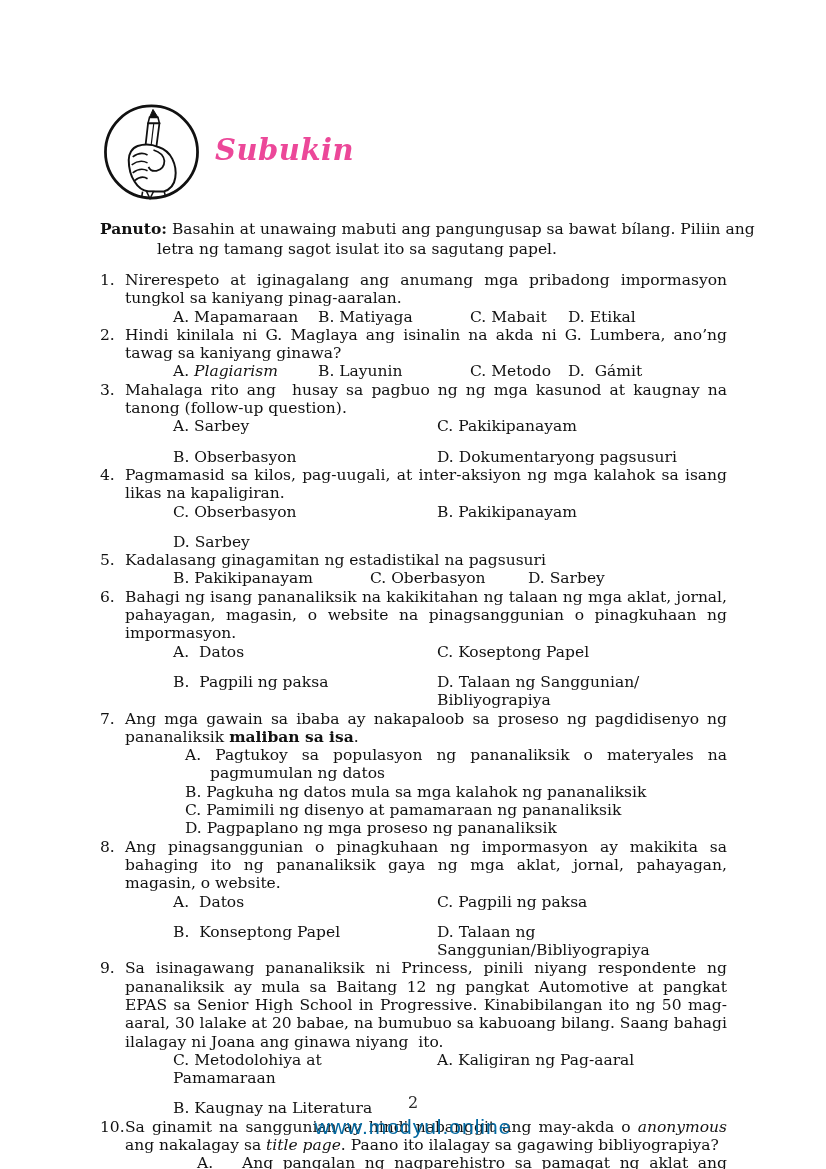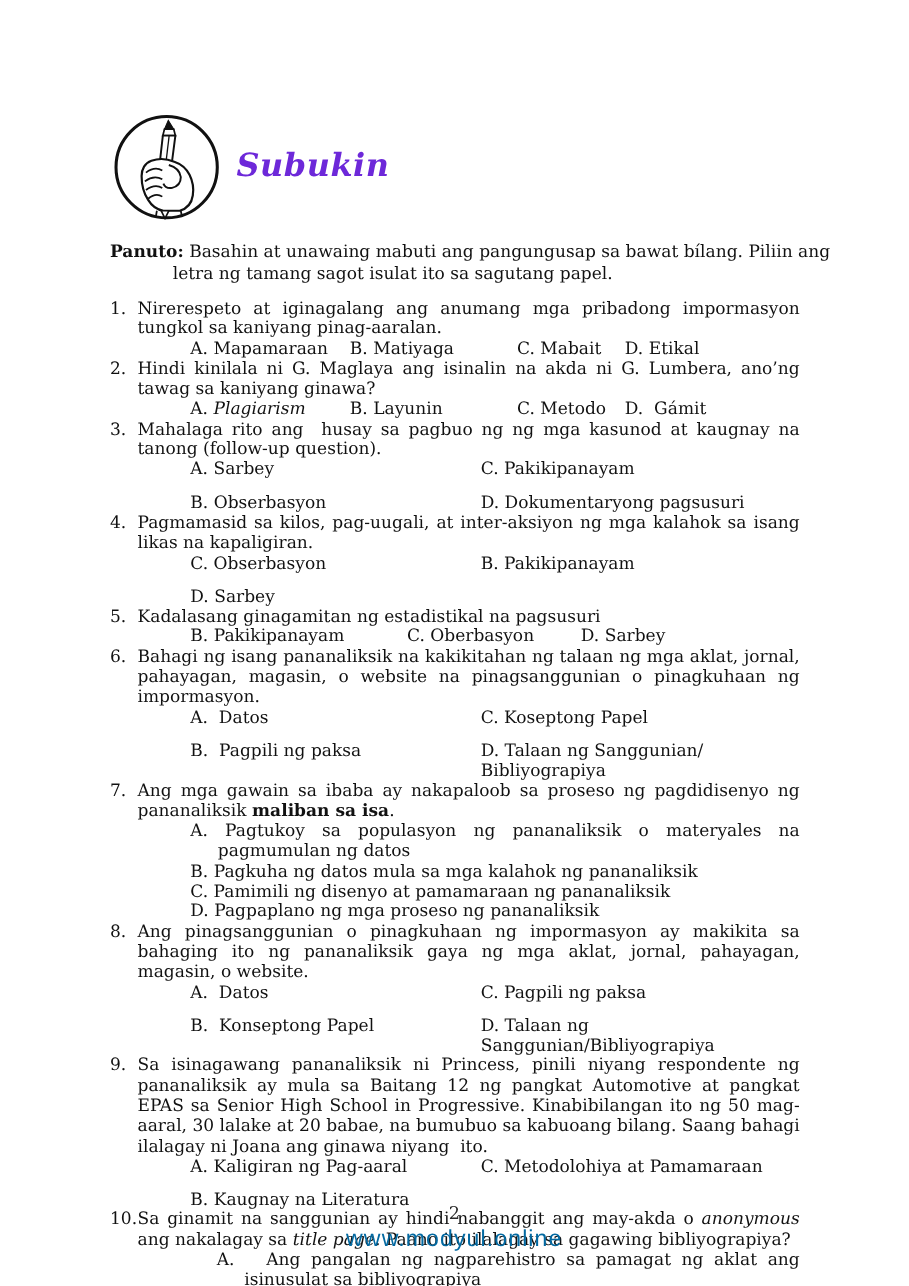--- a/index.html
+++ b/index.html
@@ -5,38 +5,38 @@
   html,body{margin:0;padding:0;background:#ffffff;}
   .page{
     position:relative;width:826px;height:1169px;background:#fff;overflow:hidden;
     font-family:"DejaVu Serif","Liberation Serif",serif;color:#111;
     font-size:15.5px;line-height:18.3px;
   }
   .logo{position:absolute;left:102px;top:101px;width:99px;height:102px;}
   .title{
     position:absolute;left:215px;top:134px;margin:0;
     font-size:29px;line-height:32px;font-weight:bold;font-style:italic;
-    letter-spacing:0.5px;color:#6d28d9;
+    letter-spacing:0.5px;color:#ec4899;
   }
   .panuto{
     position:absolute;left:100px;top:219px;width:627px;
     padding-left:57px;text-indent:-57px;line-height:19.5px;
   }
   .plabel{font-weight:bold;}
   .questions{position:absolute;left:100px;top:271px;width:627px;}
   .q{display:flex;align-items:flex-start;}
   .qnum{width:25px;flex-shrink:0;}
   .qbody{flex:1;min-width:0;}
   .stem{text-align:justify;}
   .opts-row{display:flex;margin-left:48px;}
   .opts-row .c{flex-shrink:0;}
   .wA{width:145px}.wB{width:152px}.wC{width:98px}
   .w5a{width:145px}.w5b{width:197px}.w5c{width:158px}
   .opts-grid{display:grid;grid-template-columns:252px auto;margin-left:48px;gap:12px;}
-  .opts-list{margin-left:48px;}
+  .opts-list{margin-left:60px;}
   .opts-list .o{padding-left:25px;text-indent:-25px;text-align:justify;}
   .opts-list10{margin-left:72px;}
   .opts-list10 .o{padding-left:25px;text-indent:-25px;text-align:justify;}
   .pw{white-space:pre-wrap;}
   .it{font-style:italic;}
   .bd{font-weight:bold;}
   .pagenum{position:absolute;left:0;top:1094px;width:100%;text-align:center;font-size:16px;color:#2a2a2a;}
   .watermark{
     position:absolute;left:0;top:1118px;width:100%;text-align:center;
     font-family:"Liberation Sans","DejaVu Sans",sans-serif;
@@ -173,22 +173,22 @@
           <span>D. Talaan ng Sanggunian/Bibliyograpiya</span>
         </div>
       </div>
     </div>
 
     <div class="q">
       <span class="qnum">9.</span>
       <div class="qbody">
         <div class="stem">Sa isinagawang pananaliksik ni Princess, pinili niyang respondente ng pananaliksik ay mula sa Baitang 12 ng pangkat Automotive at pangkat EPAS sa Senior High School in Progressive. Kinabibilangan ito ng 50 mag-aaral, 30 lalake at 20 babae, na bumubuo sa kabuoang bilang. Saang bahagi ilalagay ni Joana ang ginawa niyang&nbsp; ito.</div>
         <div class="opts-grid">
+          <span>C. Metodolohiya at Pamamaraan</span>
           <span>A. Kaligiran ng Pag-aaral</span>
-          <span>C. Metodolohiya at Pamamaraan</span>
           <span>B. Kaugnay na Literatura</span>
         </div>
       </div>
     </div>
 
     <div class="q">
       <span class="qnum">10.</span>
       <div class="qbody">
         <div class="stem"><span>Sa ginamit na sanggunian ay hindi nabanggit ang may-akda o </span><span class="it">anonymous</span><span class="pw"> ang nakalagay sa </span><span class="it">title page</span><span>. Paano ito ilalagay sa gagawing bibliyograpiya?</span></div>
         <div class="opts-list10">

